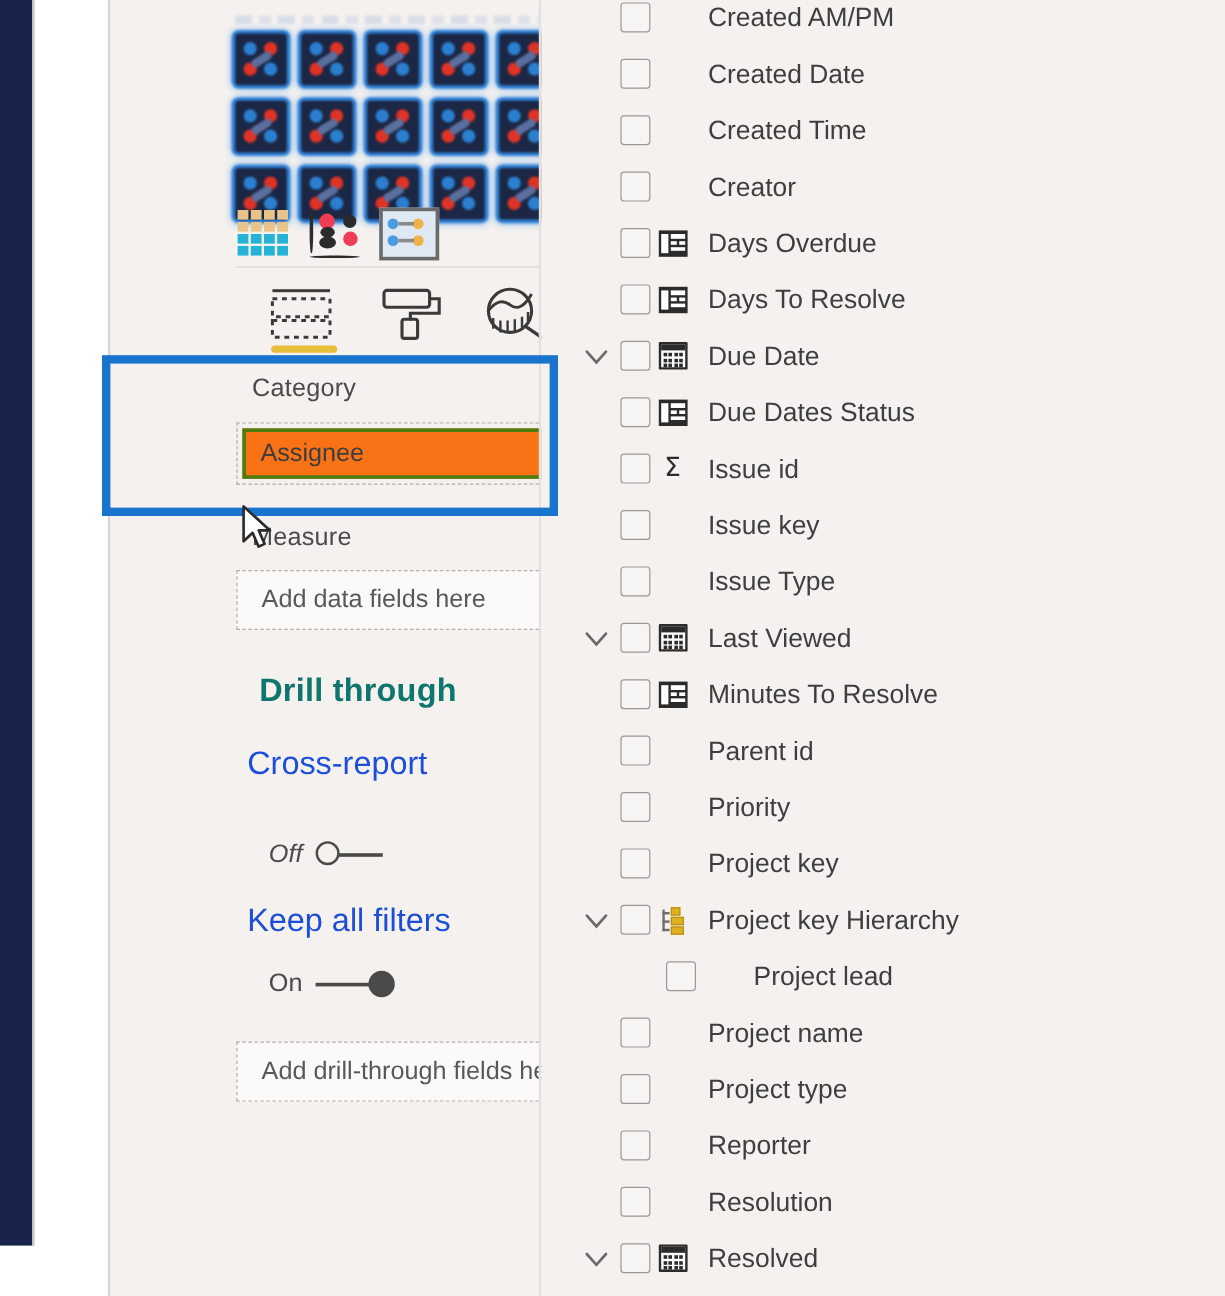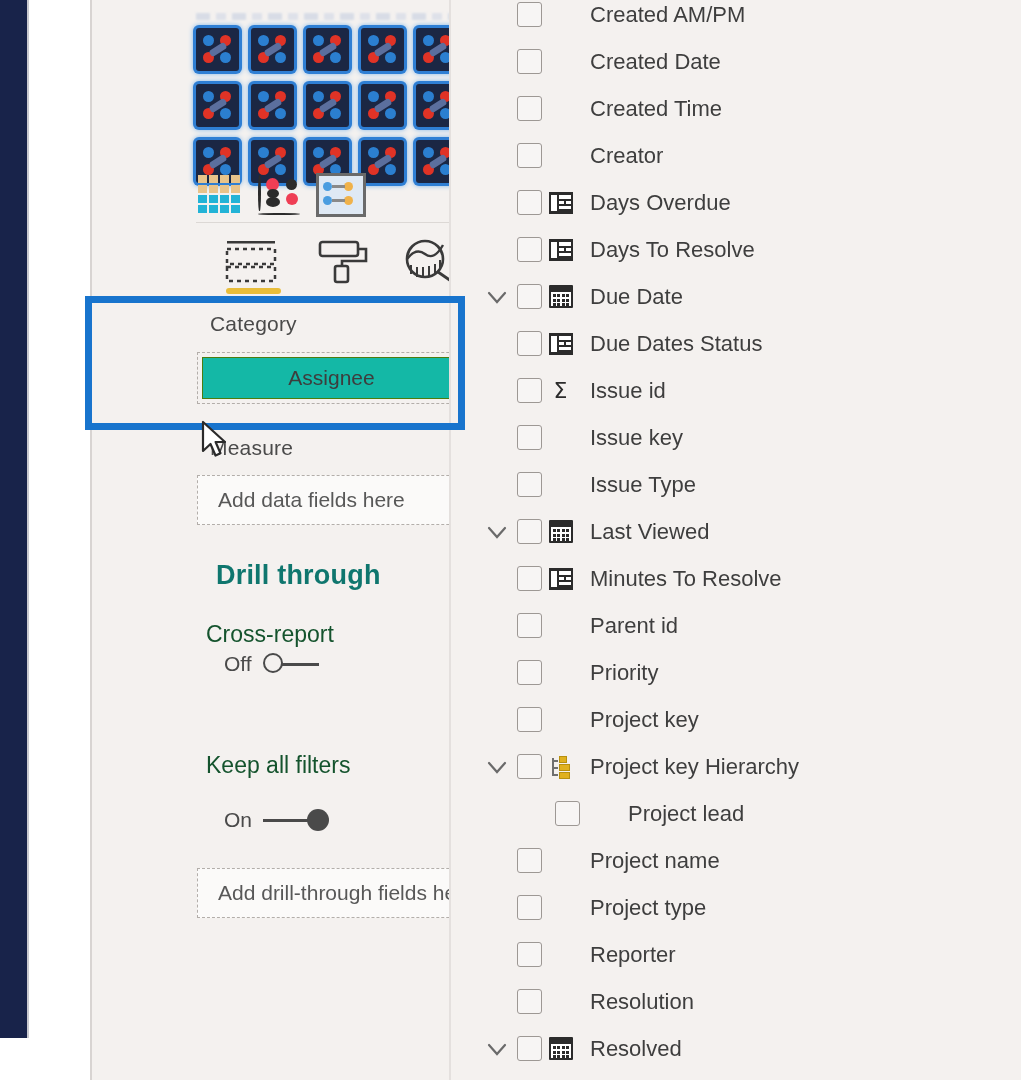--- a/index.html
+++ b/index.html
@@ -59,35 +59,35 @@
   
   .hl{position:absolute;left:85px;top:296px;width:380px;height:134px;
       border:7px solid #1874cd;box-sizing:border-box;z-index:40;pointer-events:none;}
 
   .well-label{position:absolute;color:#4a4a4a;font-size:21px;letter-spacing:.2px;}
   .lbl-category{left:118px;top:312px;}
   .lbl-measure{left:118px;top:436px;}
 
   .dropzone{position:absolute;border:1.5px dashed #b3aeaa;box-sizing:border-box;background:#f7f5f3;}
   .dz-cat{left:105px;top:352px;width:337px;height:52px;padding:4px;background:transparent;}
-  .chip{width:100%;height:100%;background:#14b8a6;border:1px solid #4d7c0f;box-sizing:border-box;
-        display:flex;align-items:center;padding:0 12px;text-align:center;}
+  .chip{width:100%;height:100%;background:#f97316;border:3px solid #4d7c0f;box-sizing:border-box;
+        display:flex;align-items:center;padding:0 12px;}
   .chip-label{flex:1;font-size:21px;color:#3d3d3d;}
   .chip-ico{margin-left:8px;color:#4a4a4a;display:flex;align-items:center;}
   .dz-measure{left:105px;top:475px;width:337px;height:50px;display:flex;align-items:center;padding-left:20px;background:#fbfaf9;}
   .dz-drill{left:105px;top:868px;width:337px;height:50px;display:flex;align-items:center;padding-left:20px;background:#fbfaf9;}
   .dz-text{font-size:21px;color:#585858;}
 
   .drill-title{position:absolute;left:124px;top:560px;font-size:27px;font-weight:bold;color:#0f766e;letter-spacing:.2px;}
-  .sub-label{position:absolute;font-size:23px;color:#14532d;}
+  .sub-label{position:absolute;font-size:27px;color:#1d4ed8;}
   .sl1{left:114px;top:621px;}
   .sl2{left:114px;top:752px;}
 
   .toggle-wrap{position:absolute;display:flex;align-items:center;gap:11px;}
-  .tw1{left:132px;top:652px;} .tw2{left:132px;top:808px;}
+  .tw1{left:132px;top:700px;font-style:italic;} .tw2{left:132px;top:808px;}
   .tg-text{font-size:21px;color:#4a4a4a;}
   .tg-off{position:relative;width:56px;height:22px;}
   .tg-off .line{position:absolute;left:18px;top:10px;width:38px;height:2.5px;background:#4a4a4a;}
   .tg-off .knob{position:absolute;left:0;top:0;width:20px;height:20px;border-radius:50%;border:2.5px solid #4a4a4a;background:transparent;box-sizing:border-box;}
   .tg-on{position:relative;width:66px;height:22px;}
   .tg-on .line{position:absolute;left:0;top:10px;width:48px;height:2.5px;background:#4a4a4a;}
   .tg-on .knob{position:absolute;right:0;top:0;width:22px;height:22px;border-radius:50%;background:#4a4a4a;}
 
   
   .fieldspane{position:absolute;left:451px;top:0;width:570px;height:1080px;background:#f4f1ef;}

